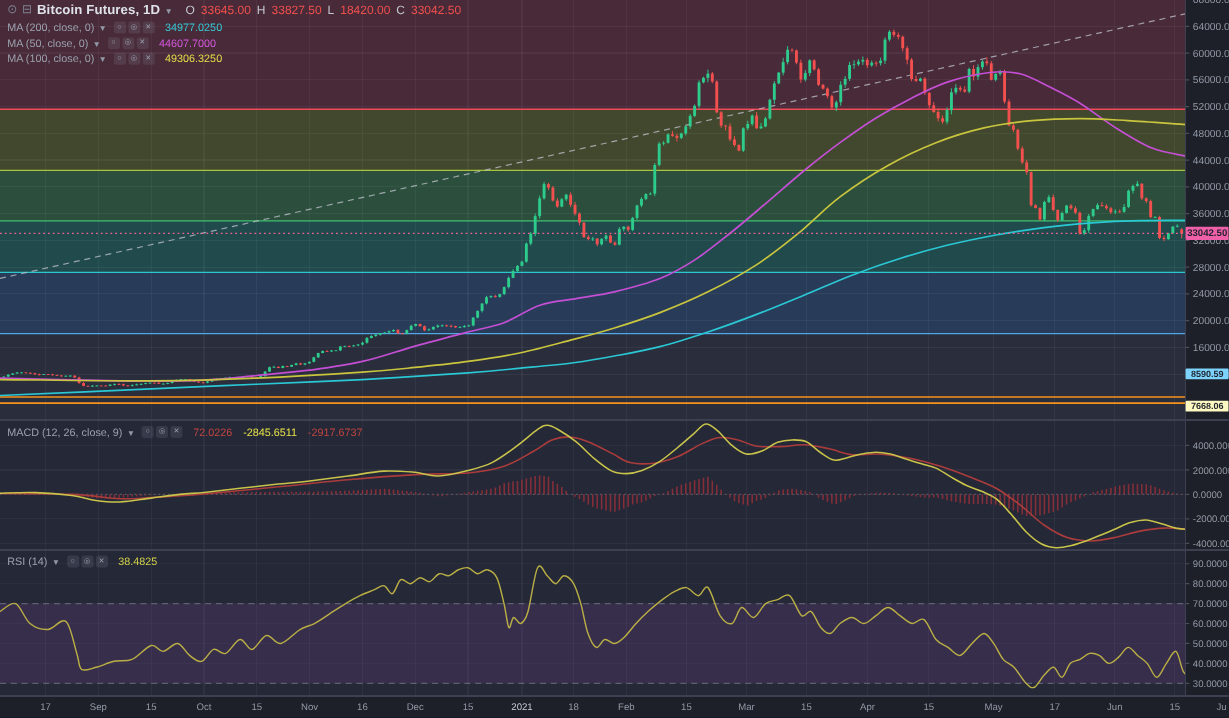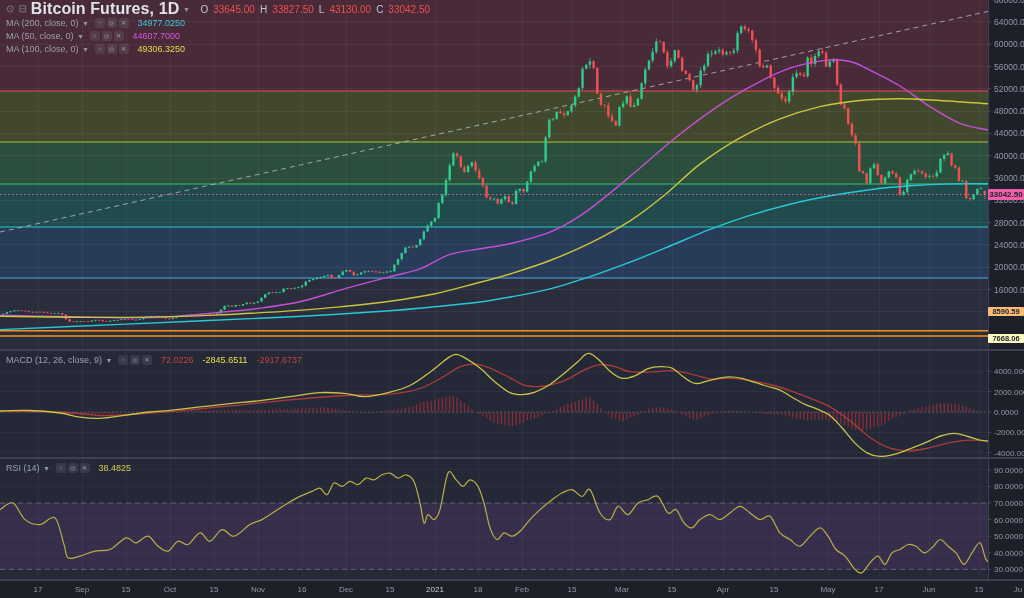--- a/index.html
+++ b/index.html
@@ -8,21 +8,21 @@
     position:relative; width:1024px; height:598px; overflow:hidden;
     background:#232634; font-family:"Liberation Sans", sans-serif;
     -webkit-user-select:none; user-select:none;
   }
   svg text { font-family:"Liberation Sans", sans-serif; }
   .legend-row {
     position:absolute; left:6px; display:flex; align-items:center; gap:4px;
     height:12px; z-index:5; white-space:nowrap;
   }
   .title-icon { color:#7d8290; font-size:10px; line-height:12px; }
-  .symbol-title { color:#dfe2ea; font-size:16px; font-weight:bold; letter-spacing:.1px; }
+  .symbol-title { color:#dfe2ea; font-size:11px; font-weight:bold; letter-spacing:.1px; }
   .caret { color:#9298a5; font-size:8px; margin-left:1px; }
   .ohlc-group { display:flex; gap:5px; margin-left:8px; font-size:10px; }
   .ohlc-letter { color:#c3c7d1; }
   .ohlc-value { color:#f0504c; }
   .ind-label { color:#9ba1ad; font-size:9px; }
   .ind-btns { display:flex; gap:2px; margin-left:3px; }
   .ind-btn {
     width:10px; height:10px; border-radius:2px; background:rgba(140,145,160,.18);
     color:#9aa0ad; font-size:6px; line-height:10px; text-align:center; cursor:pointer;
   }
@@ -1028,21 +1028,21 @@
   <span class="title-icon">⊙</span>
   <span class="title-icon">⊟</span>
   <span class="symbol-title">Bitcoin Futures, 1D</span>
   <span class="caret">▾</span>
   <span class="ohlc-group">
     <span class="ohlc-letter">O</span>
     <span class="ohlc-value">33645.00</span>
     <span class="ohlc-letter">H</span>
     <span class="ohlc-value">33827.50</span>
     <span class="ohlc-letter">L</span>
-    <span class="ohlc-value">43130.00</span>
+    <span class="ohlc-value">18420.00</span>
     <span class="ohlc-letter">C</span>
     <span class="ohlc-value">33042.50</span>
   </span>
 </div>
 
 <div class="legend-row" style="top:17px;">
   <span class="ind-label">MA (200, close, 0)</span>
   <span class="caret">▾</span>
   <span class="ind-btns">
         <span class="ind-btn">○</span>
@@ -1090,16 +1090,16 @@
   <span class="caret">▾</span>
   <span class="ind-btns">
         <span class="ind-btn">○</span>
         <span class="ind-btn">◎</span>
         <span class="ind-btn">✕</span>
       </span>
   <span class="ind-value" style="color:#d0cf4a">38.4825</span>
 </div>
 
 <div class="axis-label-float" id="lbl-current" style="height: 11px; line-height: 11px; top: 188.988px; background: rgb(240, 96, 168);">33042.50</div>
-<div class="axis-label-float" id="lbl-orange-0" style="height: 9px; line-height: 9px; font-size: 7.5px; top: 307px; background: #fdba74;">8590.59</div>
+<div class="axis-label-float" id="lbl-orange-0" style="height: 9px; line-height: 9px; font-size: 7.5px; top: 307px; background: #7dd3fc;">8590.59</div>
 <div class="axis-label-float" id="lbl-orange-1" style="height: 9px; line-height: 9px; font-size: 7.5px; top: 333.951px; background: #fef9c3;">7668.06</div>
 
 </div>
 
 </body></html>

